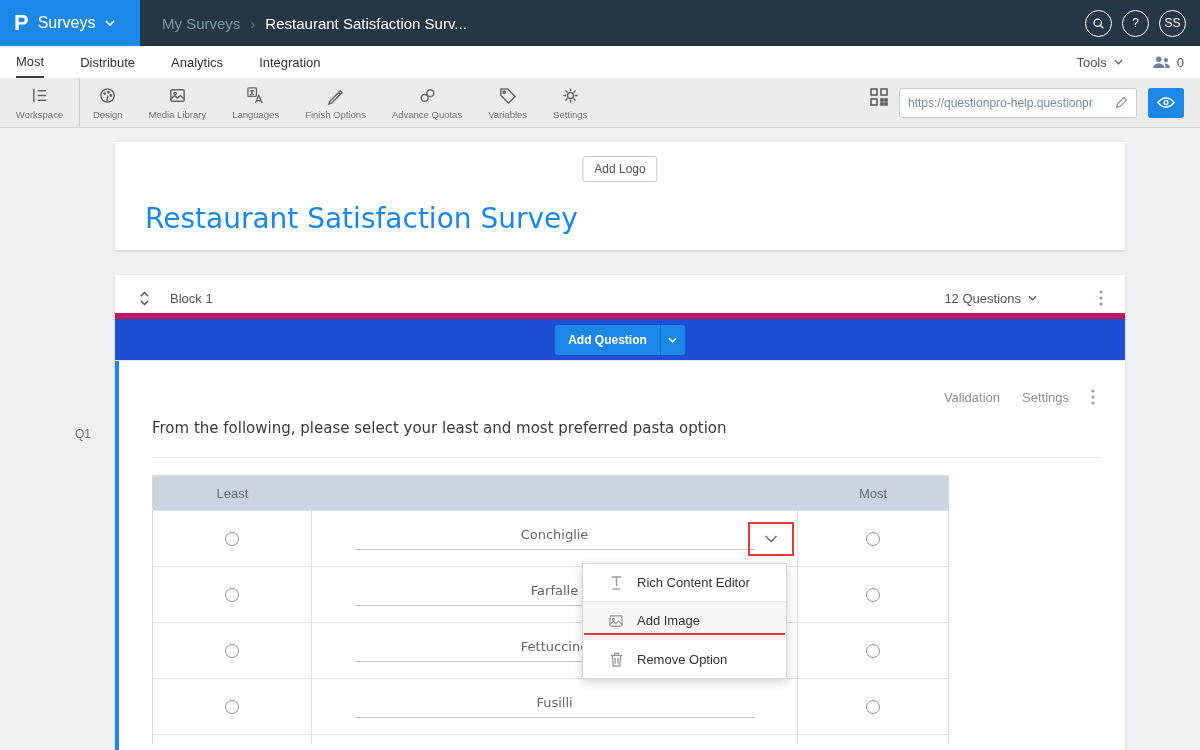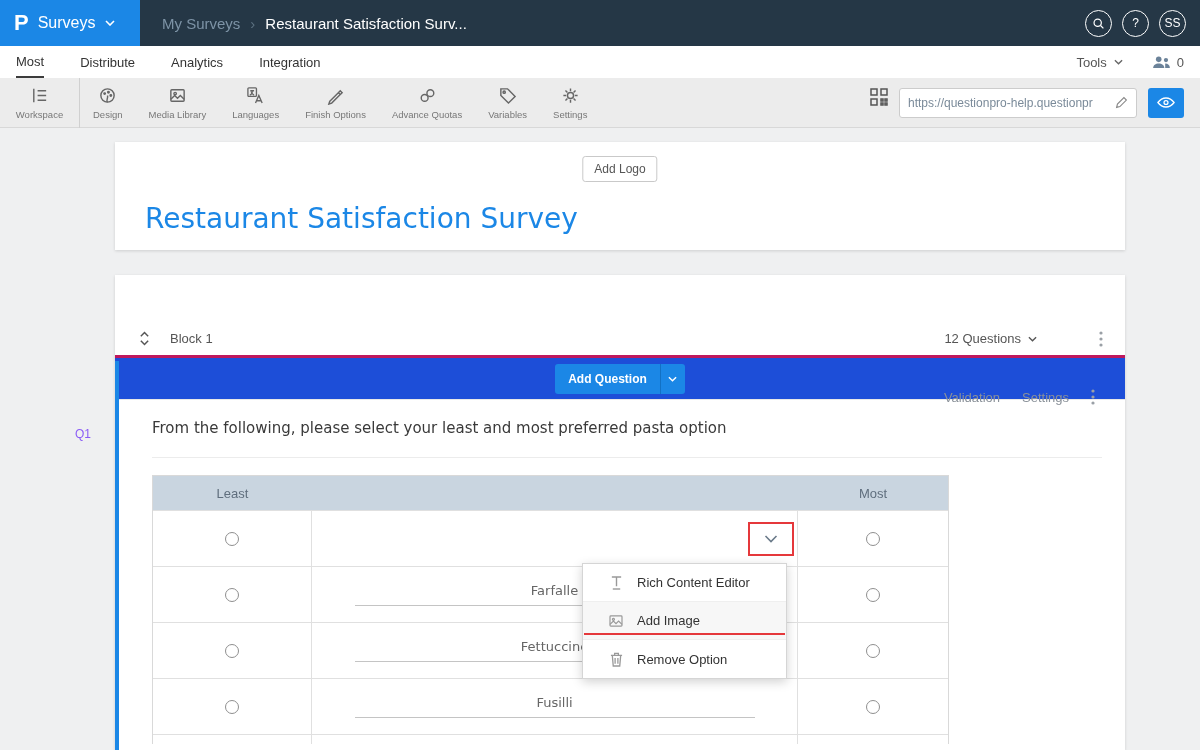--- a/index.html
+++ b/index.html
@@ -44,36 +44,36 @@
   .url-text { flex:1; font-size:12px; color:#7a8a99; white-space:nowrap; overflow:hidden; }
   .eye-btn { width:36px; height:30px; background:#1b87e6; border-radius:3px; display:flex; align-items:center; justify-content:center; cursor:pointer; }
 
   
   .survey-card { position:absolute; left:115px; top:142px; width:1010px; height:108px; background:#fff; box-shadow:0 1px 3px rgba(0,0,0,.14); z-index:10; }
   .add-logo-btn { position:absolute; top:14px; left:50%; transform:translateX(-50%); border:1px solid #c9c9c9; background:#fff; border-radius:3px; font-size:12px; color:#555; padding:5px 11px; cursor:pointer; }
   .survey-title { position:absolute; left:30px; top:60px; font-size:28px; color:#1b87e6; font-weight:500; font-family:"DejaVu Sans",sans-serif; cursor:text; }
 
   
   .block-card { position:absolute; left:115px; top:275px; width:1010px; height:475px; background:#fff; box-shadow:0 1px 3px rgba(0,0,0,.14); z-index:10; }
-  .block-header { height:44px; border-bottom:3px solid #be185d; display:flex; align-items:center; padding:8px 18px 0 24px;margin-top:39px; }
+  .block-header { height:44px; border-bottom:6px solid #be185d; display:flex; align-items:center; padding:8px 18px 0 24px; }
   .collapse-btn { cursor:pointer; }
   .block-name { font-size:13px; color:#555; margin-left:20px; }
   .block-header-right { margin-left:auto; display:flex; align-items:center; }
   .q-count { display:flex; align-items:center; gap:7px; font-size:13px; color:#555; cursor:pointer; }
   .dots-btn { margin-left:58px; cursor:pointer; padding:2px 4px; }
   .add-q-row { height:42px; background:#1d4ed8; border-bottom:1px solid #e8e8e8; display:flex; align-items:center; justify-content:center; }
   .add-q-btn { display:flex; cursor:pointer; border-radius:3px; overflow:hidden; }
   .add-q-main { background:#1b87e6; color:#fff; font-size:12px; font-weight:bold; padding:8px 13px; }
   .add-q-caret { background:#1b87e6; border-left:1px solid #1271c4; width:25px; display:flex; align-items:center; justify-content:center; }
 
   
   .question-section { position:absolute; top:86px; left:0; width:1010px; height:389px; border-left:4px solid #1b87e6; }
   .qs-topright { position:absolute; top:28px; right:30px; display:flex; align-items:center; gap:22px; }
   .qs-link { font-size:13px; color:#8a9199; cursor:pointer; }
-  .q1-label { position:absolute; left:75px; top:427px; font-size:12px; color:#8b5cf6; z-index:11; }
+  .q1-label { position:absolute; left:75px; top:427px; font-size:12px; color:#737373; z-index:11; }
   .question-text { position:absolute; top:58px; left:33px; width:950px; font-size:15px; color:#3a3a3a; font-family:"DejaVu Sans",sans-serif; padding-bottom:20px; border-bottom:1px solid #ececec; cursor:text; }
 
   
   .option-table { position:absolute; top:114px; left:33px; width:797px; border:1px solid #d9d9d9; border-bottom:none; }
   .ot-header { display:flex; height:34px; background:#c9d5e0; align-items:center; }
   .ot-h-left { width:159px; text-align:center; color:#5f6e7d; font-size:13px; }
   .ot-h-mid { flex:1; }
   .ot-h-right { width:150px; text-align:center; color:#5f6e7d; font-size:13px; }
   .ot-row { display:flex; height:56px; border-top:1px solid #e0e0e0; background:#fff; }
   .ot-row.partial { height:10px; overflow:hidden; }
@@ -333,20 +333,21 @@
         <div class="ot-h-left">Least</div>
         <div class="ot-h-mid"></div>
         <div class="ot-h-right">Most</div>
       </div>
 
       <div class="ot-row">
         <div class="ot-c-left">
             <span class="radio"></span>
           </div>
         <div class="ot-c-mid">
+          <span class="option-field">Conchiglie</span>
           <span class="row-chevron">
             <svg width="14" height="9" viewBox="0 0 14 9">
                 <path d="M1.5 1.5L7 7l5.5-5.5" stroke="#6b7b8a" stroke-width="1.6" fill="none"></path>
               </svg>
           </span>
           <span class="annotation-box"></span>
         </div>
         <div class="ot-c-right">
             <span class="radio"></span>
           </div>

